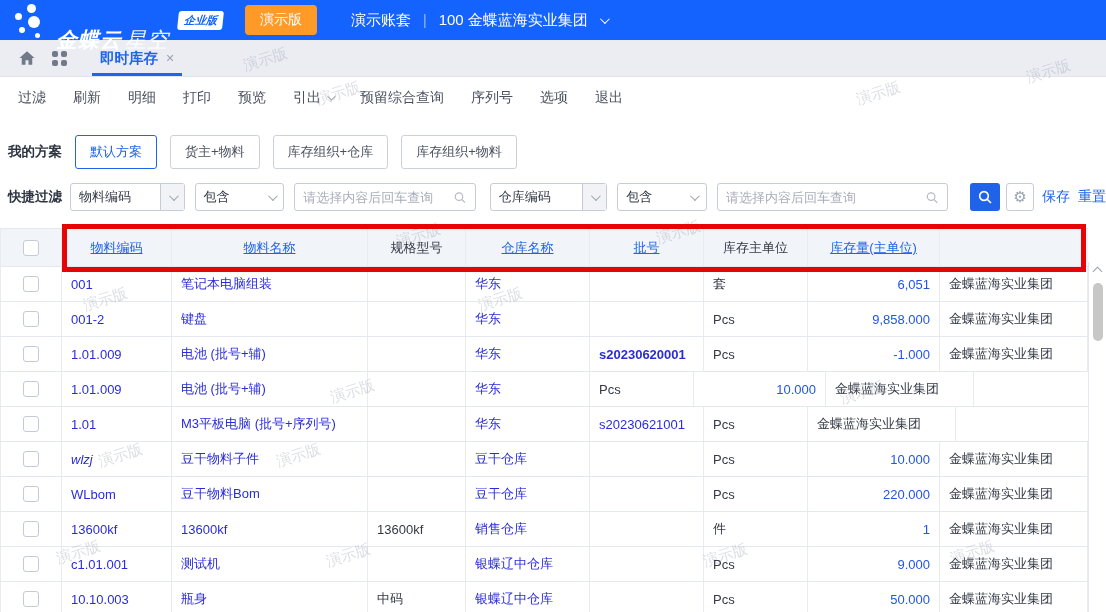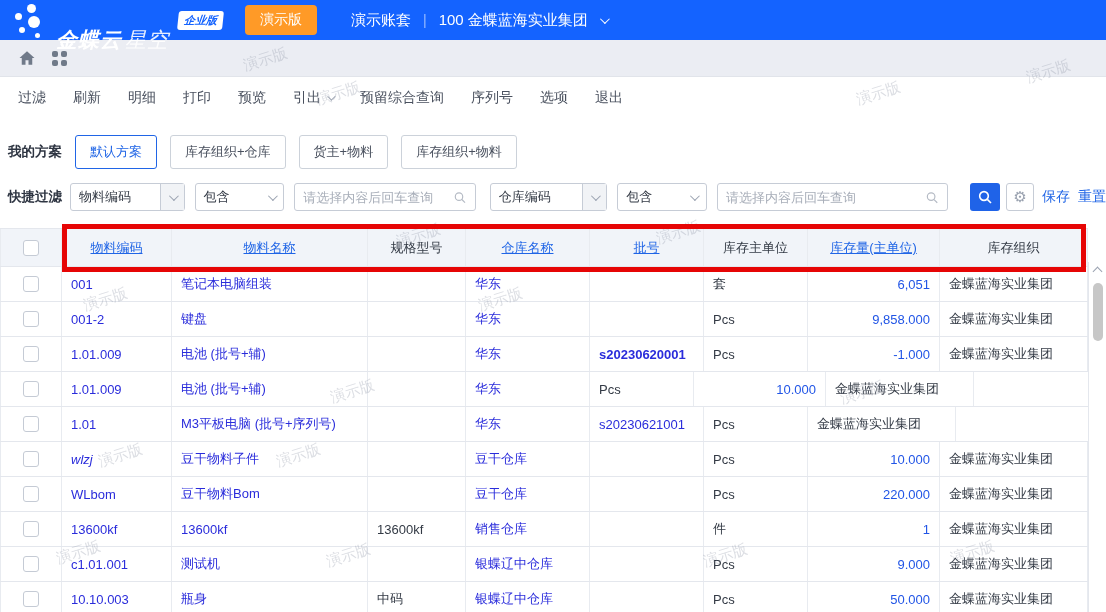--- a/index.html
+++ b/index.html
@@ -116,20 +116,24 @@
       </svg>
     </div>
     <div class="icon-btn" style="margin-left:6px">
       <span class="apps-icon">
           <i></i>
           <i></i>
           <i></i>
           <i></i>
         </span>
     </div>
+    <div class="tab">
+      <span class="tab-label">即时库存</span>
+      <span class="tab-close">×</span>
+    </div>
   </div>
 
   <div class="toolbar" id="toolbar">
       <div class="toolbar-item">
         <span>过滤</span>
       </div>
       <div class="toolbar-item">
         <span>刷新</span>
       </div>
       <div class="toolbar-item">
@@ -156,22 +160,22 @@
       </div>
       <div class="toolbar-item">
         <span>退出</span>
       </div>
     </div>
 
   <div class="schemes">
     <span class="section-label">我的方案</span>
     <span id="scheme-buttons" style="display:flex;gap:13px">
         <button class="scheme-btn active">默认方案</button>
+        <button class="scheme-btn">货主+物料</button>
         <button class="scheme-btn">库存组织+仓库</button>
-        <button class="scheme-btn">货主+物料</button>
         <button class="scheme-btn">库存组织+物料</button>
       </span>
   </div>
 
   <div class="quickfilter">
     <span class="section-label">快捷过滤</span>
     <div class="qf-select" style="width:115px;margin-left:8px">
       <span class="val">物料编码</span>
       <span class="chev-box boxed">
           <span class="chev"></span>
@@ -240,23 +244,20 @@
           <span>仓库名称</span>
         </div>
         <div class="gcell center hcell hlink" style="width: 114px;">
           <span>批号</span>
         </div>
         <div class="gcell center hcell" style="width: 104px;">
           <span>库存主单位</span>
         </div>
         <div class="gcell center hcell hlink" style="width: 132px;">
           <span>库存量(主单位)</span>
-        </div>
-        <div class="gcell center hcell" style="width: 148px;">
-          <span>库存组织</span>
         </div>
       </div>
     <div id="grid-body">
         <div class="grid-row">
           <div class="gcell center sel-col" style="width: 62px;">
             <input type="checkbox" class="cb" style="">
           </div>
           <div class="gcell c-link" style="width: 110px;">001</div>
           <div class="gcell c-link" style="width: 196px;">笔记本电脑组装</div>
           <div class="gcell c-dark" style="width: 98px;"></div>

